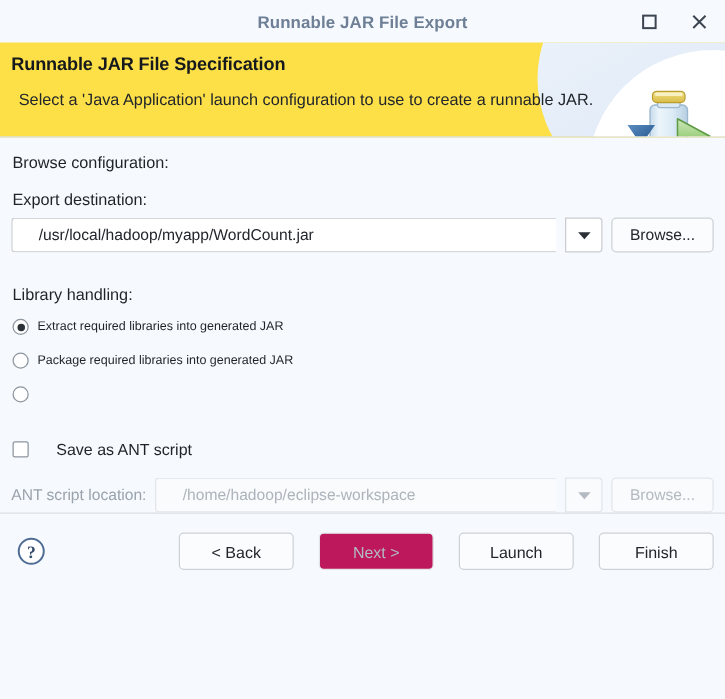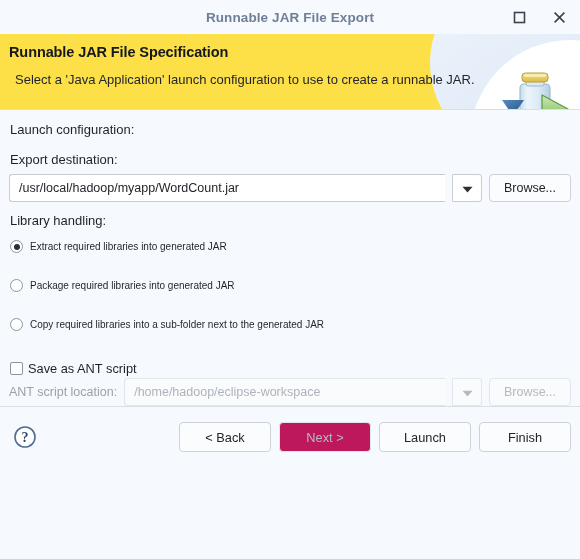--- a/index.html
+++ b/index.html
@@ -142,21 +142,21 @@
 
   .text-input {
     flex: 1 1 auto;
     height: 28px;
     background: #ffffff;
     border: 1px solid #c9ccd1;
     border-right: none;
     border-radius: 3px 0 0 3px;
     display: flex;
     align-items: center;
-    padding: 0 9px;
+    padding: 0 21px;
     font-size: 12.5px;
     color: #22262b;
     white-space: nowrap;
     overflow: hidden;
   }
   .drop-btn {
     flex: 0 0 30px;
     height: 28px;
     background: #ffffff;
     border: 1px solid #c9ccd1;
@@ -173,33 +173,33 @@
     font-size: 12.5px;
     color: #22262b;
   }
 
   
   .disabled .text-input,
   .disabled .drop-btn { background: #f9fbfd; border-color: #e2e6ea; color: #adb4bc; text-align: center; }
   .disabled .browse-btn { background: #f9fbfd; border-color: #e2e6ea; color: #b3bac1; }
   .label-disabled { color: #9aa2ab; }
 
-  .ant-row { display: flex; align-items: center; gap: 7px; }
+  .ant-row { display: flex; align-items: center; gap: 7px; margin-top: 13px; }
   .ant-row .ant-label { font-size: 12.5px; white-space: nowrap; flex: 0 0 auto; }
 
   
-  .group-label { margin-top: 11px; }
+  .group-label { margin-top: 26px; }
   .radio-item {
     display: flex;
     align-items: center;
     gap: 7px;
     height: 23px;
     margin-left: 1px;
   }
-  .radio-item + .radio-item { margin-top: 16px; }
+  .radio-item + .radio-item { margin-top: 4px; }
   .radio {
     flex: 0 0 13px;
     width: 13px; height: 13px;
     border-radius: 50%;
     border: 1px solid #8d959e;
     background: #ffffff;
     position: relative;
   }
   .radio.checked::after {
     content: "";
@@ -207,21 +207,21 @@
     left: 50%; top: 50%;
     transform: translate(-50%, -50%);
     width: 6px; height: 6px;
     border-radius: 50%;
     background: #2c3137;
   }
   .radio-label { font-size: 10px; color: #1f2328; }
 
   
   .check-row {
-    display: flex; align-items: center; gap: 5px;
+    display: flex; align-items: center; gap: 22px;
     margin-top: 22px; margin-left: 1px;
     height: 20px;
   }
   .checkbox {
     flex: 0 0 13px;
     width: 13px; height: 13px;
     border: 1px solid #8d959e;
     background: #ffffff;
     border-radius: 2px;
   }
@@ -240,21 +240,21 @@
     position: absolute;
     left: 13px; top: 50%;
     transform: translateY(-50%);
     width: 24px; height: 24px;
   }
   .footer-buttons {
     position: absolute;
     right: 9px; top: 50%;
     transform: translateY(-50%);
     display: flex;
-    gap: 8px;
+    gap: 20px;
   }
   .btn {
     width: 92px; height: 30px;
     background: #fbfcfd;
     border: 1px solid #cdd2d8;
     border-radius: 4px;
     display: flex; align-items: center; justify-content: center;
     font-size: 12.8px;
     color: #22262b;
   }
@@ -325,21 +325,21 @@
 
         <path d="M4 32 L26 32 L15 48 Z" fill="url(#triG)"></path>
 
         <path d="M44 27 L70 41 L44 55 Z" fill="url(#arrowG)" stroke="#5d9a45" stroke-width="1.2" stroke-linejoin="round"></path>
       </svg>
     </div>
   </div>
 
   <div class="body">
 
-    <div class="field-label">Launch configuration:</div>
+    <div class="field-label">Browse configuration:</div>
 
     <div class="field-label label-gap">Export destination:</div>
     <div class="row">
       <div class="text-input">/usr/local/hadoop/myapp/WordCount.jar</div>
       <div class="drop-btn">
         <span>
           <svg width="11" height="7" viewBox="0 0 11 7">
               <path d="M0.5 0.8 L10.5 0.8 L5.5 6.4 Z" fill="#2b3037"></path>
             </svg>
         </span>
@@ -352,21 +352,20 @@
     <div class="radio-item">
       <span class="radio checked"></span>
       <span class="radio-label">Extract required libraries into generated JAR</span>
     </div>
     <div class="radio-item">
       <span class="radio"></span>
       <span class="radio-label">Package required libraries into generated JAR</span>
     </div>
     <div class="radio-item">
       <span class="radio"></span>
-      <span class="radio-label">Copy required libraries into a sub-folder next to the generated JAR</span>
     </div>
 
     <div class="check-row">
       <span class="checkbox"></span>
       <span class="check-label">Save as ANT script</span>
     </div>
 
     <div class="ant-row disabled">
       <span class="ant-label label-disabled">ANT script location:</span>
       <div class="text-input">/home/hadoop/eclipse-workspace</div>

